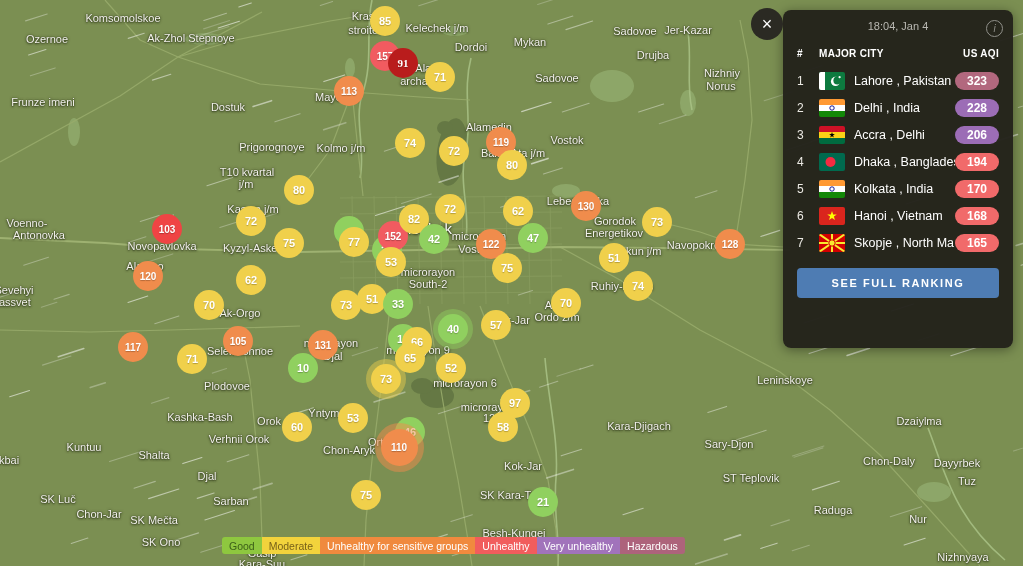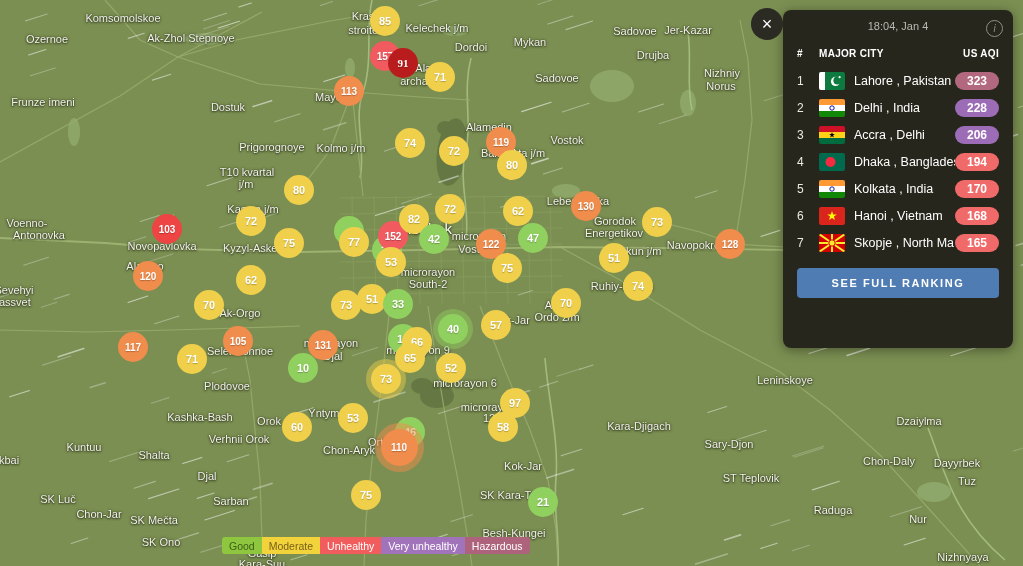--- a/index.html
+++ b/index.html
@@ -376,20 +376,21 @@
         <div class="marker" style="left: 500px; top: 388px; background: rgb(240, 208, 75); z-index: 103;">97</div>
         <div class="marker" style="left: 488px; top: 412px; background: rgb(240, 208, 75); z-index: 104;">58</div>
         <div class="marker" style="left: 351px; top: 480px; background: rgb(240, 208, 75); z-index: 105;">75</div>
         <div class="marker" style="left: 528px; top: 487px; background: rgb(144, 208, 95); z-index: 106;">21</div>
       </div>
   </div>
 
   <div id="legend">
       <div class="lseg" style="background: rgb(142, 199, 63); color: rgb(60, 96, 25);">Good</div>
       <div class="lseg" style="background: rgb(242, 211, 60); color: rgb(120, 98, 26);">Moderate</div>
+      <div class="lseg" style="background: rgb(240, 138, 62); color: rgb(255, 255, 255);">Unhealthy for sensitive groups</div>
       <div class="lseg" style="background: rgb(241, 93, 93); color: rgb(255, 255, 255);">Unhealthy</div>
       <div class="lseg" style="background: rgb(161, 115, 187); color: rgb(255, 255, 255);">Very unhealthy</div>
       <div class="lseg" style="background: rgb(173, 99, 123); color: rgb(255, 255, 255);">Hazardous</div>
     </div>
 
   <button id="close-btn">
     <span>×</span>
   </button>
 
   <div id="panel">

